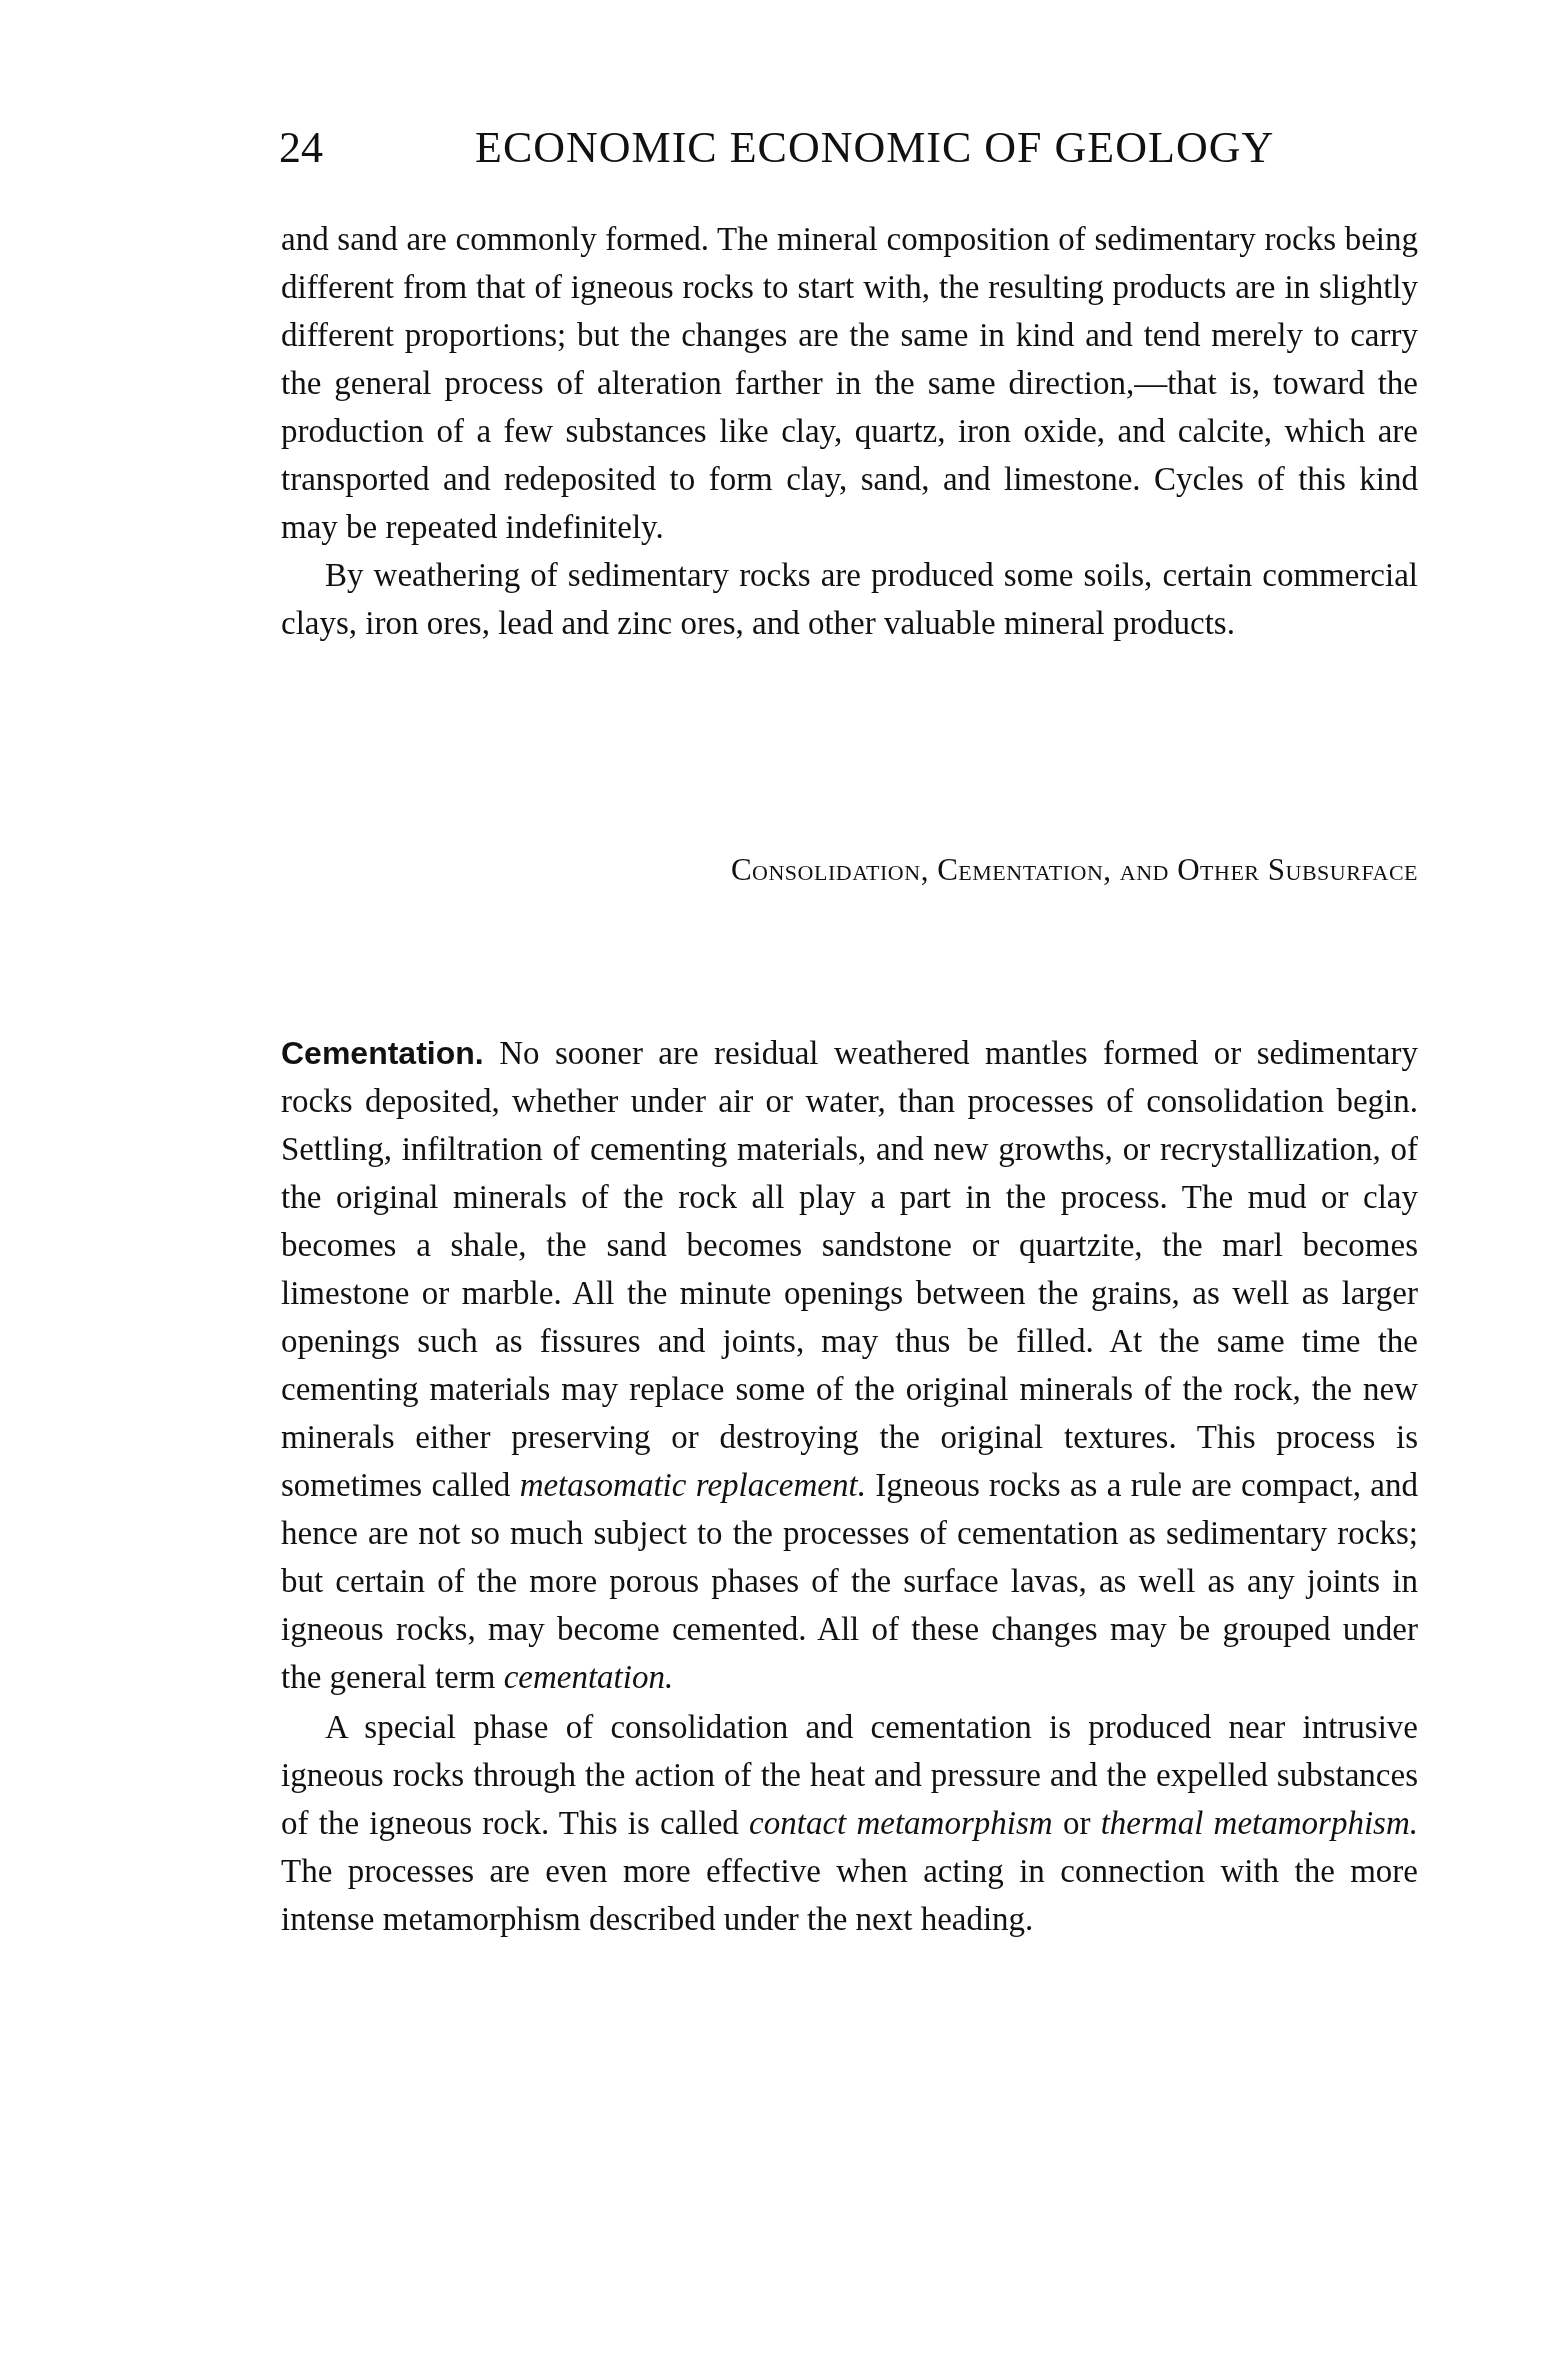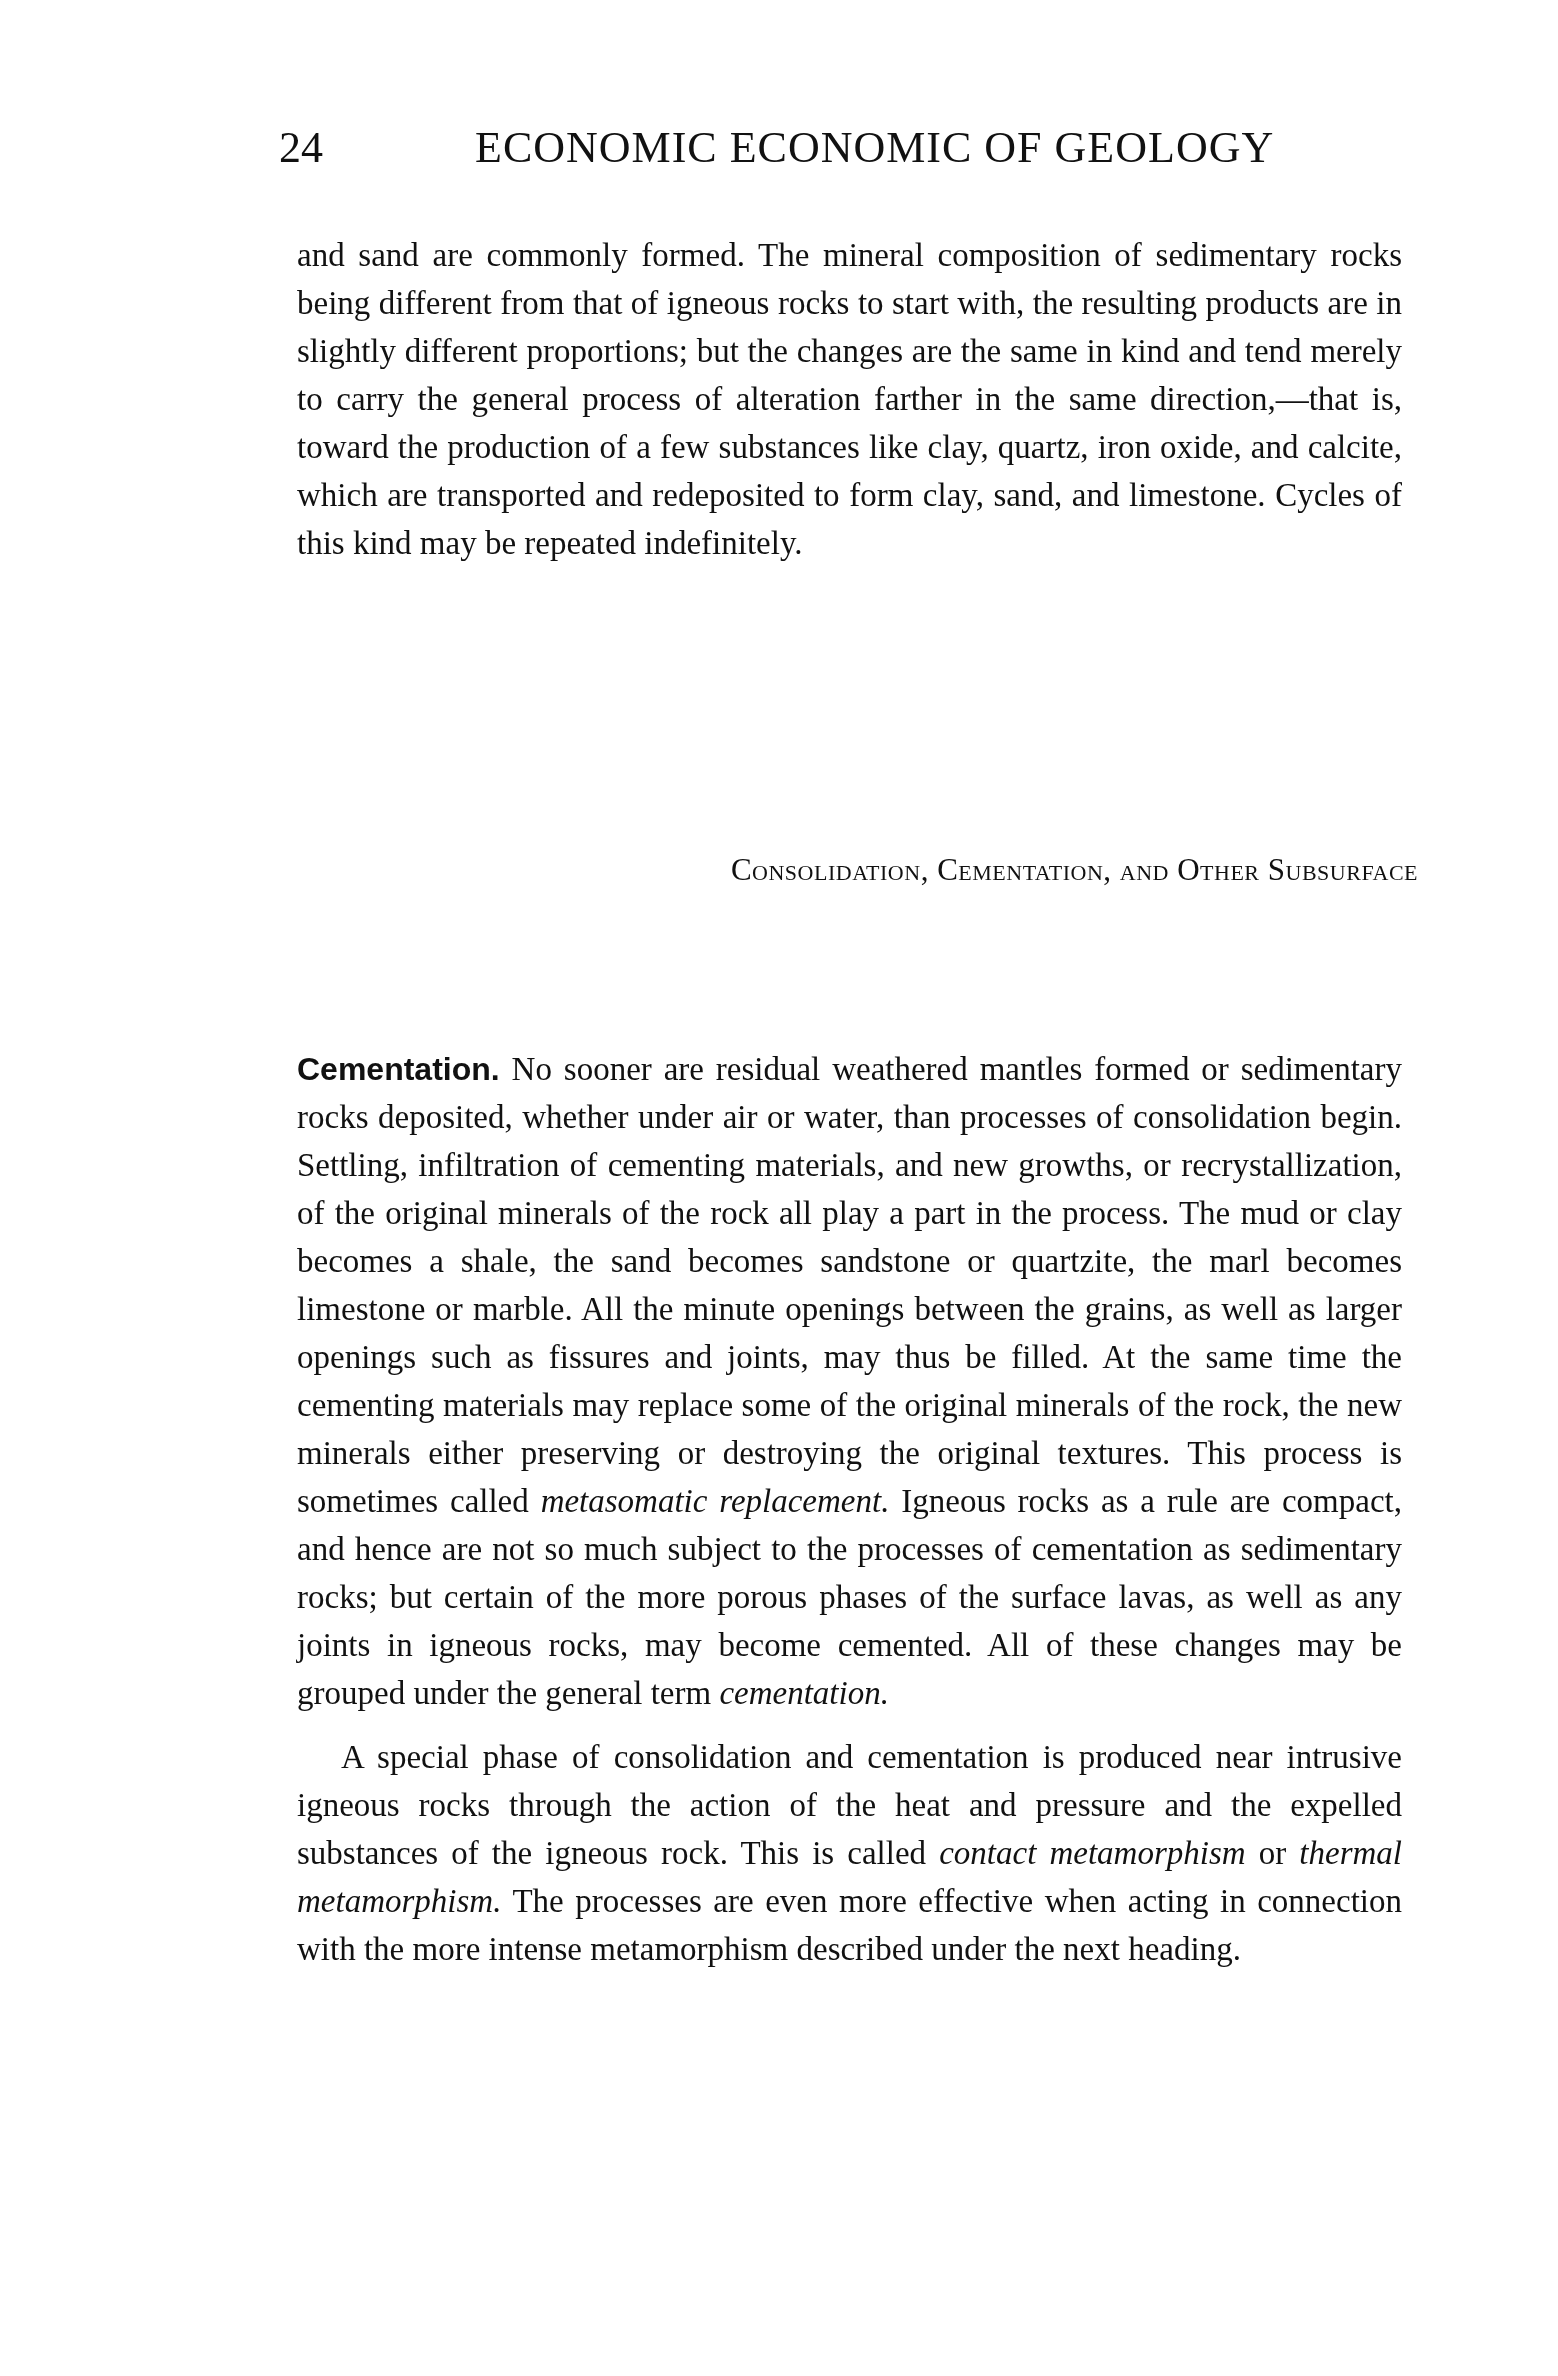--- a/index.html
+++ b/index.html
@@ -11,21 +11,21 @@
   .page-header {
     position: absolute; left: 279px; top: 124px; width: 1141px; height: 48px;
     font-size: 44px; line-height: 48px;
   }
   .page-number { position: absolute; left: 0; top: 0; }
   .running-head { position: absolute; left: 196px; top: 0; letter-spacing: 1px; }
   .body-block {
     position: absolute; left: 281px; width: 1137px;
     font-size: 33px; line-height: 48px; text-align: justify;
   }
-  .body-block p { margin: 16px; }
+  .body-block p { margin: 0; }
   .indent { text-indent: 44px; }
   #block1 { top: 215px; }
   .section-heading {
     position: absolute; left: 281px; top: 846px; width: 1137px;
     text-align: right; font-size: 31px; line-height: 48px;
     font-variant: small-caps; letter-spacing: 0.5px;
   }
   #block2 { top: 1029px; }
   .run-in { font-family: "Liberation Sans", "DejaVu Sans", sans-serif; font-weight: bold; font-size: 32px; }
   em { font-style: italic; }
@@ -34,20 +34,21 @@
 </head>
 <body>
 
 <div class="page-header">
   <span class="page-number">24</span>
   <span class="running-head">ECONOMIC ECONOMIC OF GEOLOGY</span>
 </div>
 
 <div class="body-block" id="block1">
   <p>and sand are commonly formed. The mineral composition of sedimentary rocks being different from that of igneous rocks to start with, the resulting products are in slightly different proportions; but the changes are the same in kind and tend merely to carry the general process of alteration farther in the same direction,—that is, toward the production of a few substances like clay, quartz, iron oxide, and calcite, which are transported and redeposited to form clay, sand, and limestone. Cycles of this kind may be repeated indefinitely.</p>
+  <p class="indent">By weathering of sedimentary rocks are produced some soils, certain commercial clays, iron ores, lead and zinc ores, and other valuable mineral products.</p>
 </div>
 
 <div class="section-heading">
   <div>Consolidation, Cementation, and Other Subsurface</div>
 </div>
 
 <div class="body-block" id="block2">
   <p><span class="run-in">Cementation.</span><span> No sooner are residual weathered mantles formed or sedimentary rocks deposited, whether under air or water, than processes of consolidation begin. Settling, infiltration of cementing materials, and new growths, or recrystallization, of the original minerals of the rock all play a part in the process. The mud or clay becomes a shale, the sand becomes sandstone or quartzite, the marl becomes limestone or marble. All the minute openings between the grains, as well as larger openings such as fissures and joints, may thus be filled. At the same time the cementing materials may replace some of the original minerals of the rock, the new minerals either preserving or destroying the original textures. This process is sometimes called </span><em>metasomatic replacement.</em><span> Igneous rocks as a rule are compact, and hence are not so much subject to the processes of cementation as sedimentary rocks; but certain of the more porous phases of the surface lavas, as well as any joints in igneous rocks, may become cemented. All of these changes may be grouped under the general term </span><em>cementation.</em></p>
   <p class="indent para2"><span>A special phase of consolidation and cementation is produced near intrusive igneous rocks through the action of the heat and pressure and the expelled substances of the igneous rock. This is called </span><em>contact metamorphism</em><span> or </span><em>thermal metamorphism.</em><span> The processes are even more effective when acting in connection with the more intense metamorphism described under the next heading.</span></p>
 </div>

